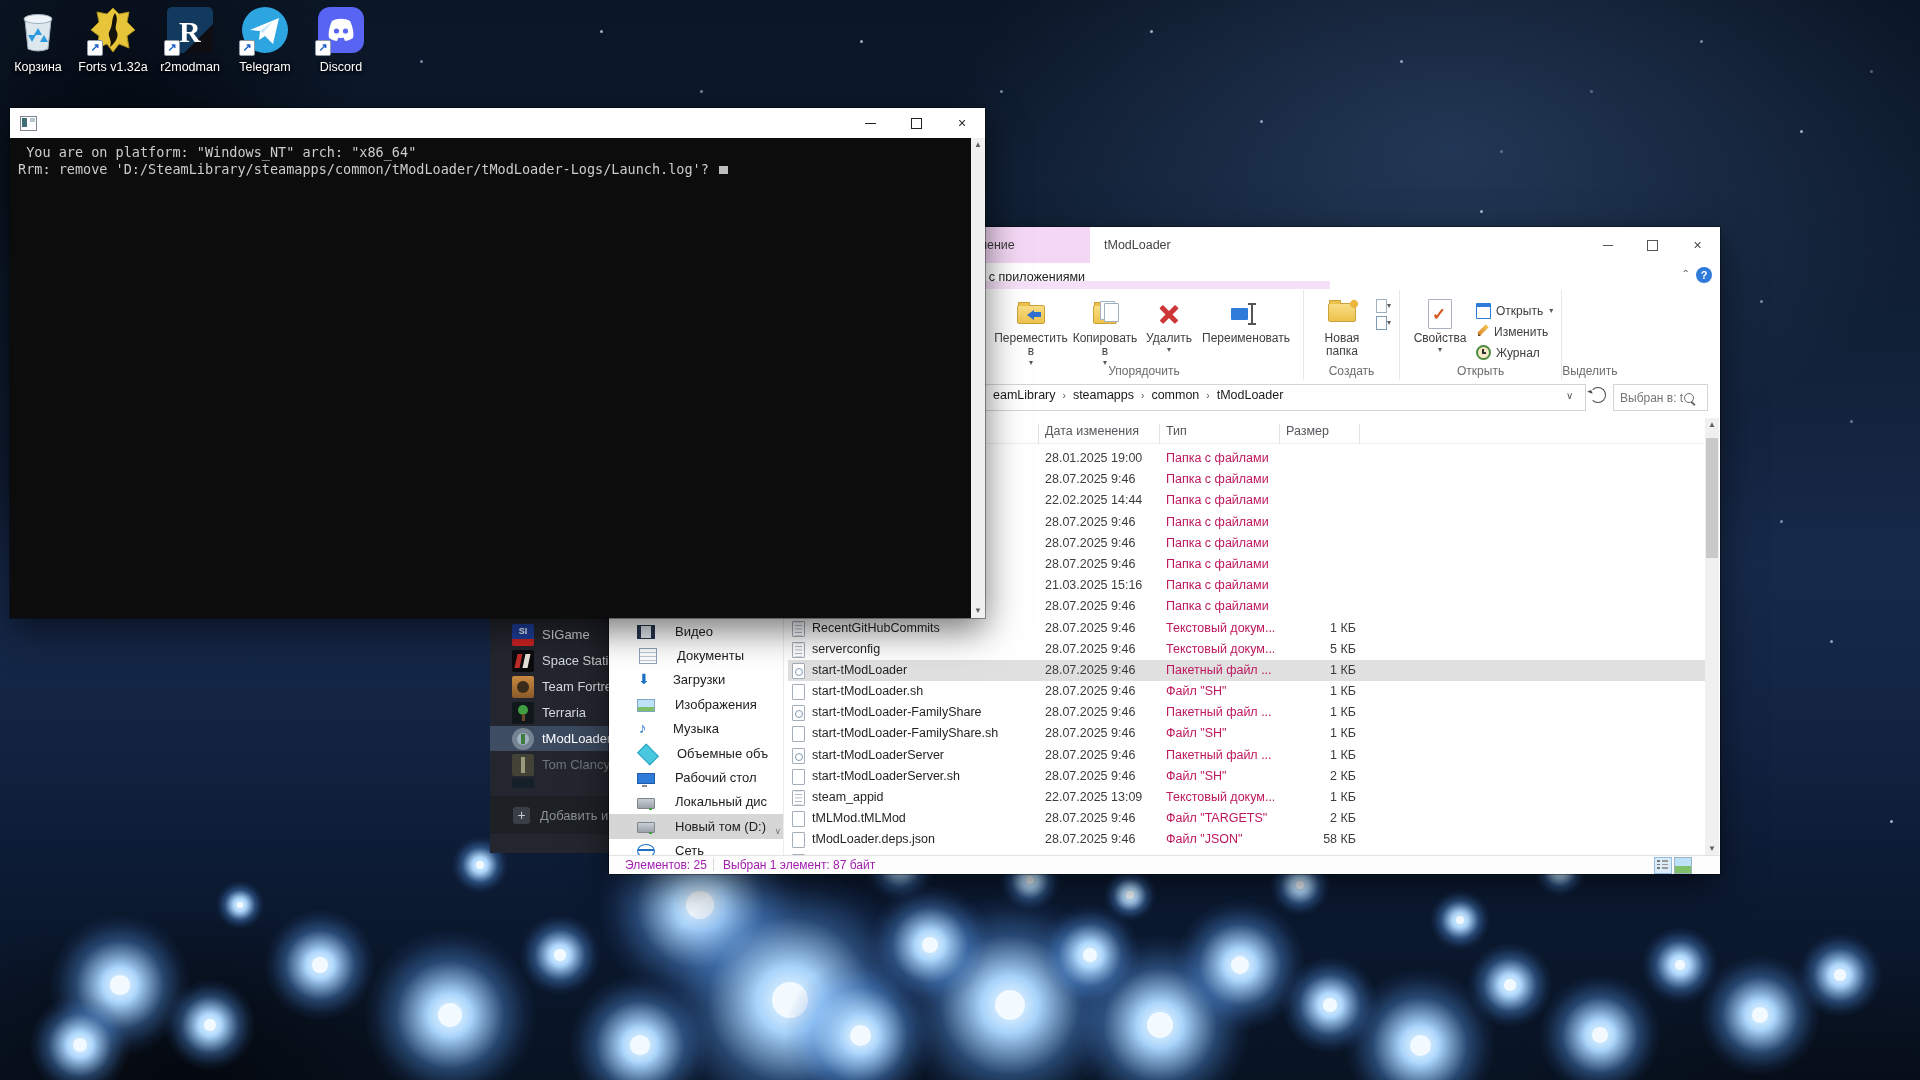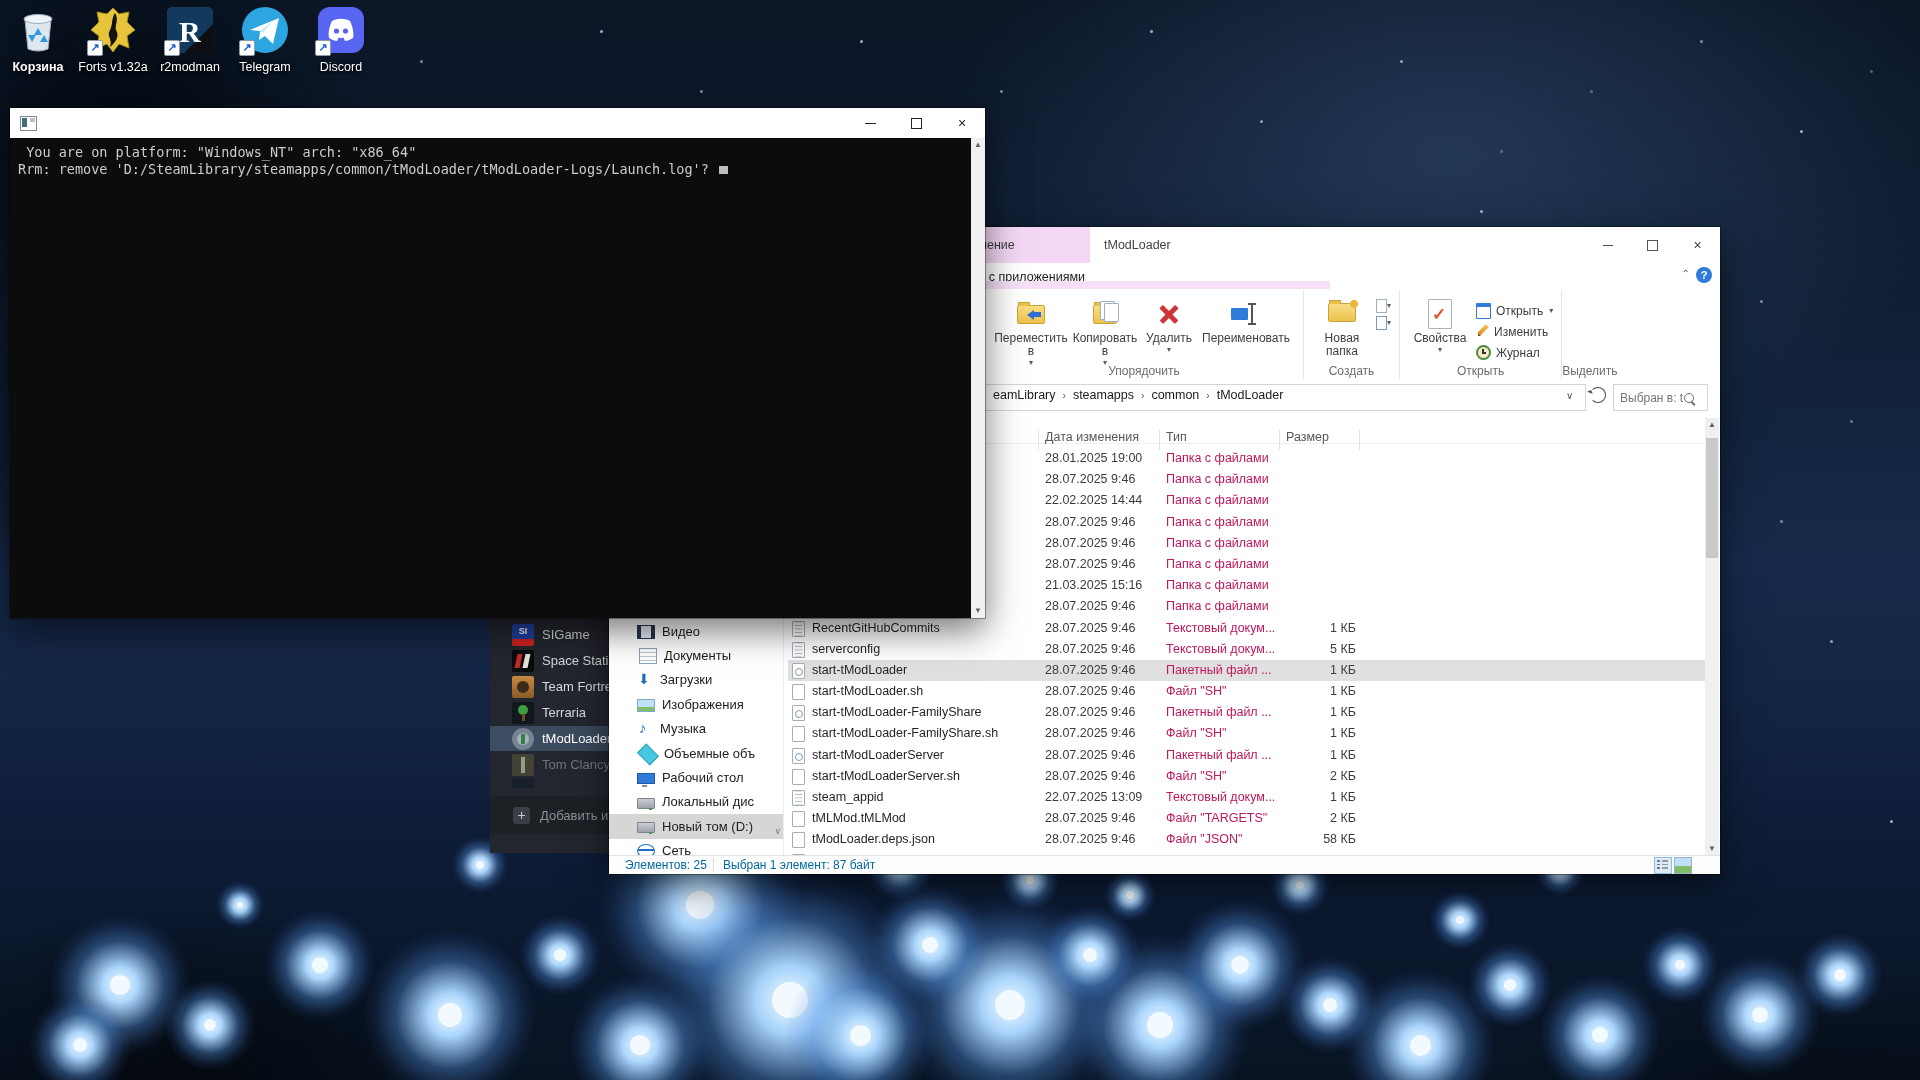--- a/index.html
+++ b/index.html
@@ -124,60 +124,60 @@
   .refresh:before{content:"";position:absolute;left:-3px;top:-1px;border:3px solid transparent;border-bottom-color:#4a4a4a;transform:rotate(20deg);}
   .search-box{position:absolute;left:1004px;top:4px;width:93px;height:25px;border:1px solid #d4d4d4;display:flex;align-items:center;}
   .search-box .ph{margin-left:6px;color:#767676;font-size:12px;white-space:nowrap;overflow:hidden;width:64px;}
   .mag{position:relative;width:8px;height:8px;border:1.5px solid #6d6d6d;border-radius:50%;margin-left:0px;}
   .mag:after{content:"";position:absolute;left:7px;top:7px;width:5px;height:1.5px;background:#6d6d6d;transform:rotate(45deg);transform-origin:0 0;}
   
   .navpane{position:absolute;left:0;top:186px;width:174px;bottom:18px;background:#fff;border-right:1px solid #ececec;overflow:hidden;}
   .navlist{position:absolute;left:0;top:206px;right:0;}
   .nav-item{display:flex;align-items:center;height:24.4px;padding-left:28px;font-size:13px;color:#1c1c1c;white-space:nowrap;}
   .nav-item.sel{background:#d6d6d6;}
-  .nav-item .nlabel{margin-left:7px;max-width:104px;overflow:hidden;display:inline-block;}
+  .nav-item .nlabel{margin-left:20px;max-width:104px;overflow:hidden;display:inline-block;}
   .nico{width:16px;height:16px;flex:0 0 16px;position:relative;display:inline-block;}
   .ni-video{background:linear-gradient(90deg,#26364f 0 3px,#e8eef5 3px 13px,#26364f 13px);border:1px solid #26364f;height:12px;margin-top:2px;}
   .ni-doc{width:11px;height:14px;background:#fff;border:1px solid #8ea3b8;margin-left:2px;
     background-image:linear-gradient(#b9c8d6 1px,transparent 1px);background-size:100% 4px;background-position:0 3px;}
   .ni-down:before{content:"⬇";color:#1b70c4;font-size:14px;position:absolute;left:1px;top:-1px;}
   .ni-pic{background:linear-gradient(180deg,#bfe1f7 60%,#7fbf6a 60%);border:1px solid #7fa8c4;height:11px;margin-top:2px;}
   .ni-music:before{content:"♪";color:#1b70c4;font-size:15px;position:absolute;left:2px;top:-2px;}
   .ni-3d{width:11px;height:11px;background:#49c7e0;transform:rotate(45deg);margin:2px 0 0 2px;border:1px solid #2aa3bd;}
   .ni-desk{width:13px;height:9px;background:#2f7bd9;border:1px solid #1f5ca8;margin-top:2px;}
   .ni-desk:after{content:"";position:absolute;left:4px;top:11px;width:5px;height:2px;background:#8a8a8a;}
   .ni-disk{width:14px;height:9px;background:linear-gradient(#c9ced4,#9aa1a9);border:1px solid #7e858d;border-radius:1px;margin-top:3px;}
   .ni-disk:after{content:"";position:absolute;right:2px;top:9px;width:3px;height:2px;background:#3f9e3f;}
   .ni-net{width:12px;height:12px;border-radius:50%;border:1.5px solid #1b70c4;margin-top:1px;background:
     linear-gradient(transparent 4px,#1b70c4 4px 5.5px,transparent 5.5px);}
   .nav-scroll-v{position:absolute;right:2px;bottom:20px;color:#7a7a7a;font-size:9px;}
   
   .colhdr{position:absolute;left:179px;top:191px;right:15px;height:25px;border-bottom:1px solid #eee;color:#54575c;font-size:12.5px;}
-  .colhdr span{position:absolute;top:12px;}
+  .colhdr span{position:absolute;top:6px;}
   .ch-date{left:257px;} .ch-type{left:378px;} .ch-size{left:498px;}
   .chsep{position:absolute;top:2px;width:1px;height:20px;background:#e2e2e2;}
   .filelist{position:absolute;left:179px;top:221px;width:917px;height:408px;overflow:hidden;}
   .frow{position:relative;height:21.2px;font-size:12.5px;color:#211f1f;}
   .frow.sel{background:#e0e0e0;}
   .frow .fic{position:absolute;left:4px;top:3px;}
   .fname{position:absolute;left:24px;top:3px;white-space:nowrap;}
   .fdate{position:absolute;left:257px;top:3px;color:#3c3c3c;}
   .ftype{position:absolute;left:378px;top:3px;color:#be185d;white-space:nowrap;overflow:hidden;width:118px;}
   .fsize{position:absolute;left:460px;top:3px;width:108px;text-align:right;color:#3c3c3c;}
   .fi{display:inline-block;position:relative;}
   .fi-folder{width:17px;height:12px;background:linear-gradient(#f9dd85,#ecc24b);border:1px solid #c9a23a;border-radius:1px;margin-top:2px;}
   .fi-page{width:11px;height:14px;background:#fff;border:1px solid #a4aeb9;border-radius:1px;}
   .fi-lines{background-image:linear-gradient(#aab6c2 1px,transparent 1px);background-size:7px 3.5px;background-position:2px 3px;background-repeat:repeat-y;}
   .fi-gear:after{content:"";position:absolute;left:2px;top:4px;width:6px;height:6px;border:1.5px solid #7f9ab5;border-radius:50%;}
   .fi-dll:after{content:"";position:absolute;left:2px;top:4px;width:6px;height:6px;border:1.5px solid #8a8a8a;border-radius:50%;}
   
   .escroll{position:absolute;right:1px;top:191px;width:14px;bottom:18px;background:#f0f0f0;}
   .escroll .thumb{position:absolute;left:1px;right:1px;top:20px;height:120px;background:#c9c9c9;}
   
-  .statusbar{position:absolute;left:0;right:0;bottom:0;height:18px;background:#fdfdfd;border-top:1px solid #e3e3e3;font-size:12px;color:#0369a1;}
+  .statusbar{position:absolute;left:0;right:0;bottom:0;height:18px;background:#fdfdfd;border-top:1px solid #e3e3e3;font-size:12px;color:#a21caf;}
   .statusbar .s1{position:absolute;left:16px;top:2px;}
   .statusbar .sdiv{position:absolute;left:104px;top:2px;width:1px;height:13px;background:#d9d9d9;}
   .statusbar .s2{position:absolute;left:114px;top:2px;}
   .vtoggle{position:absolute;top:1px;width:16px;height:15px;}
   .vt1{right:48px;border:1px solid #93bde4;background:#dcebfa;}
   .vt1:before{content:"";position:absolute;left:2px;top:2px;width:3px;height:9px;background:repeating-linear-gradient(#777 0 1.5px,transparent 1.5px 3.5px);}
   .vt1:after{content:"";position:absolute;left:7px;top:2px;width:6px;height:9px;background:repeating-linear-gradient(#999 0 1.5px,transparent 1.5px 3.5px);}
   .vt2{right:28px;background:linear-gradient(180deg,#bfe1f7 55%,#7fbf6a 55%);border:1px solid #9ab4c6;}
   
   #steam{left:490px;top:618px;width:119px;height:235px;background:#23262e;box-shadow:none;overflow:hidden;}
@@ -327,21 +327,21 @@
         <i></i>
       </div>
       <div class="flower" style="left: 1000px; top: 850px; height: 60px; width: 60px;">
         <i></i>
       </div>
       <div class="flower" style="left: 1104px; top: 869px; height: 52px; width: 52px;">
         <i></i>
       </div>
     </div>
 
-  <div class="dicon" style="left:0px;top:6px;font-weight:bold;">
+  <div class="dicon" style="left:0px;top:6px;">
     <div class="art">
       <svg width="48" height="48" viewBox="0 0 48 48">
         <path d="M11 14 L37 14 L34 43 Q24 47 14 43 Z" fill="#dde7ee" stroke="#9fb0bc"></path>
         <ellipse cx="24" cy="13" rx="14" ry="4.5" fill="#eef4f8" stroke="#9fb0bc"></ellipse>
         <path d="M24 22 l4 7 h-8 z" fill="#2e9ae0"></path>
         <path d="M18 36 l-4 -7 l8 0 z" fill="#2e9ae0"></path>
         <path d="M30 36 l8 0 l-4 -7 z" fill="#2e9ae0" transform="translate(-4 0)"></path>
       </svg>
     </div>
     <div class="lbl">Корзина</div>

